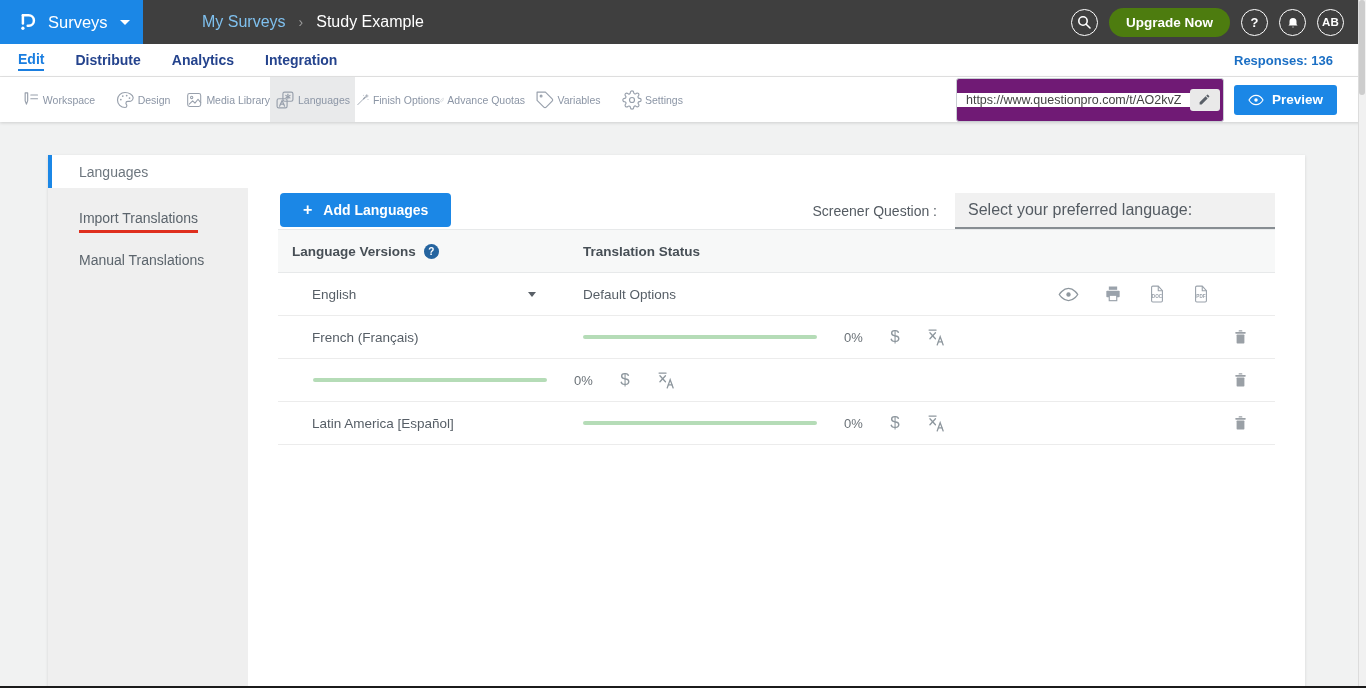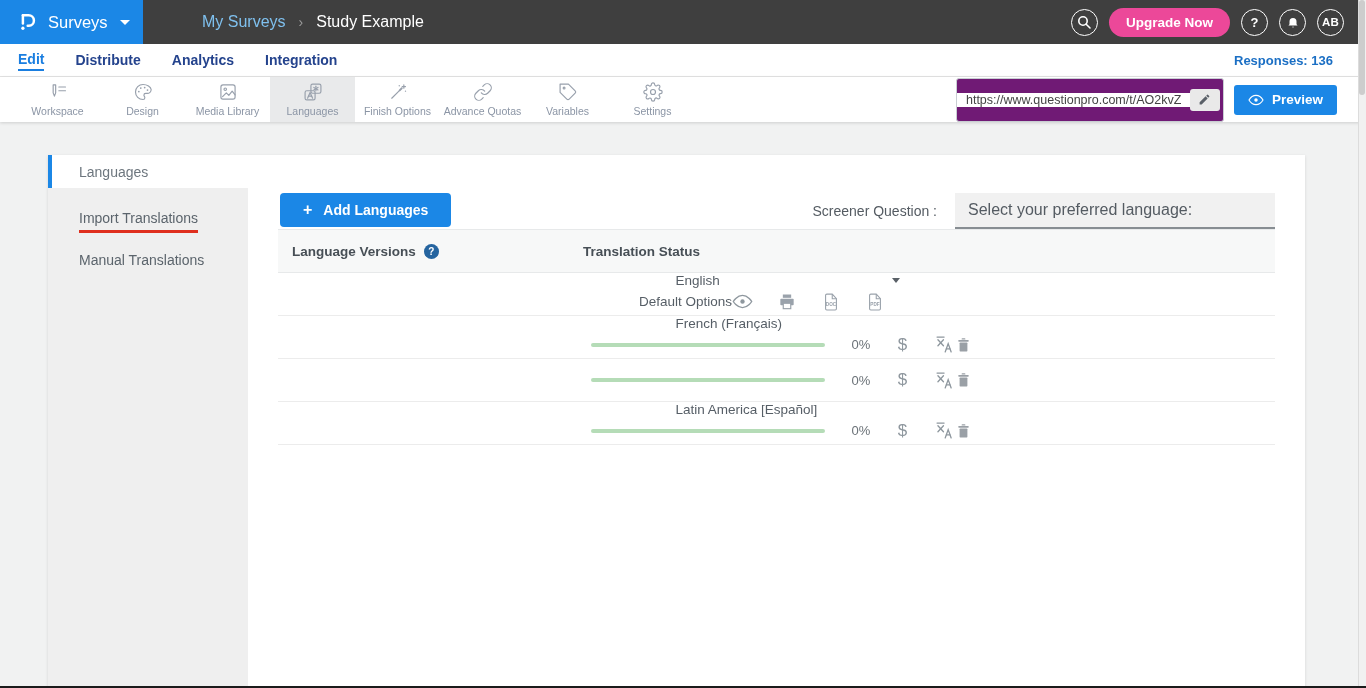--- a/index.html
+++ b/index.html
@@ -16,31 +16,31 @@
   .logo-area { width:143px; background:#1b87e6; display:flex; align-items:center; gap:9px; padding-left:16px; cursor:pointer; }
   .logo-area .product { color:#fff; font-size:16.5px; }
   .caret-down { width:0; height:0; border-left:5px solid transparent; border-right:5px solid transparent; border-top:5px solid #fff; margin-left:3px; }
   .crumbs { flex:1; display:flex; align-items:center; gap:13px; padding-left:27px; }
   .crumb-parent { color:#7fc0ee; font-size:16px; cursor:pointer; }
   .crumb-sep { color:#9b9b9b; font-size:14px; }
   .crumb-current { color:#ffffff; font-size:16px; }
   .top-actions { display:flex; align-items:center; gap:11px; padding-right:22px; }
   .circle-btn { width:27px; height:27px; border:1.5px solid #fff; border-radius:50%; display:flex; align-items:center; justify-content:center; color:#fff; font-weight:bold; font-size:13px; cursor:pointer; background:transparent; flex:none; }
   .circle-btn.avatar { font-size:11.5px; letter-spacing:.2px; }
-  .upgrade-btn { background:#ec4899; color:#fff; font-weight:bold; font-size:13.5px; border:none; border-radius:15px; padding:7px 17px; cursor:pointer; font-family:inherit; }
+  .upgrade-btn { background:#4d7c0f; color:#fff; font-weight:bold; font-size:13.5px; border:none; border-radius:15px; padding:7px 17px; cursor:pointer; font-family:inherit; }
 
   
   .subnav { height:33px; background:#fff; display:flex; align-items:center; padding:0 33px 0 18px; border-bottom:1px solid #e4e4e4; }
   .nav-tab { font-size:14px; font-weight:bold; color:#24438d; margin-right:31px; cursor:pointer; padding:1px 0 2px;text-align:center; }
   .nav-tab.active { color:#1a7ee0; border-bottom:2px solid #1a7ee0; }
   .responses { margin-left:auto; color:#1b6fc4; font-size:13px; font-weight:bold;padding-left:43px; }
 
   
   .toolbar { height:45px; background:#fff; display:flex; align-items:stretch; padding-left:15px; box-shadow:0 1px 3px rgba(0,0,0,.15); position:relative; z-index:2; }
-  .tool { width:85px; display:flex; flex-direction:column; align-items:center; justify-content:center; gap:3px; cursor:pointer; }
+  .tool { width:85px; display:flex; flex-direction:row; align-items:center; justify-content:center; gap:3px; cursor:pointer; }
   .tool svg { width:20px; height:20px; stroke:#98a0ac; fill:none; stroke-width:1.4; stroke-linecap:round; stroke-linejoin:round; }
   .tool .tl { font-size:10.5px; color:#8b95a5; white-space:nowrap; }
   .tool.active { background:#e9eaeb; }
   .toolbar-right { margin-left:auto; display:flex; align-items:center; gap:10px; padding-right:29px; }
   .url-box { width:268px; height:44px; border:1px solid #c9ced3; border-radius:3px; background:#701a75; display:flex; align-items:center; overflow:hidden; }
   .url-box input { flex:1; border:none; outline:none; font-size:12.5px; color:#444; padding:0 4px 0 9px; font-family:inherit; min-width:0; }
   .edit-pencil { width:30px; height:22px; background:#e9e9e9; border-radius:3px; margin-right:3px; display:flex; align-items:center; justify-content:center; cursor:pointer; flex:none; }
   .preview-btn { height:30px; background:#1b87e6; color:#fff; border:none; border-radius:3px; font-size:13.5px; font-weight:bold; display:flex; align-items:center; gap:8px; padding:0 14px; cursor:pointer; font-family:inherit; }
 
   
@@ -59,21 +59,21 @@
   .add-btn .plus { font-size:16px; font-weight:bold; }
   .screener { margin-left:auto; display:flex; align-items:center; }
   .screener-label { font-size:14px; color:#545b62; margin-right:18px; }
   .screener-select { width:320px; height:36px; background:#f1f1f1; border:none; border-bottom:2px solid #878d92; display:flex; align-items:center; padding-left:13px; font-size:16px; color:#545b62; cursor:pointer; }
 
   
   .lang-table { }
   .thead { height:44px; background:#f7f8f8; border-top:1px solid #e7e9ea; border-bottom:1px solid #e7e9ea; display:flex; align-items:center; padding-left:14px; font-size:13.5px; font-weight:bold; color:#474f56; }
   .th-lang { width:291px; display:flex; align-items:center; gap:8px; }
   .help-badge { width:15px; height:15px; border-radius:50%; background:#25649f; color:#fff; font-size:10px; font-weight:bold; display:flex; align-items:center; justify-content:center; cursor:pointer; flex:none; }
-  .trow { height:43px; display:flex; align-items:center; border-bottom:1px solid #ececec; font-size:13.5px; color:#565e66;flex-direction:column; }
+  .trow { height:43px; display:flex; align-items:center; border-bottom:1px solid #ececec; font-size:13.5px; color:#565e66; }
   .cell-name { width:270px; padding-left:34px; padding-right:12px; display:flex; align-items:center; justify-content:space-between; flex:none; }
   .sel-caret { width:0; height:0; border-left:4.5px solid transparent; border-right:4.5px solid transparent; border-top:5px solid #596067; cursor:pointer; }
   .cell-status { padding-left:35px; display:flex; align-items:center; flex:1; min-width:0; }
   .progress { width:234px; height:4px; border-radius:2px; background:#b5dcb7; flex:none; }
   .pct { margin-left:27px; font-size:13px; color:#6b7278; width:22px; flex:none; }
   .dollar { margin-left:18px; font-size:17px; color:#8e979e; cursor:pointer; width:22px; text-align:center; flex:none; }
   .translate-btn { margin-left:20px; cursor:pointer; display:flex; flex:none; }
   .trash-btn { margin-left:auto; margin-right:26px; cursor:pointer; display:flex; flex:none; }
   .doc-icons { margin-left:auto; margin-right:64px; display:flex; gap:24px; align-items:center; }
   .doc-icons .ib { cursor:pointer; display:flex; }

